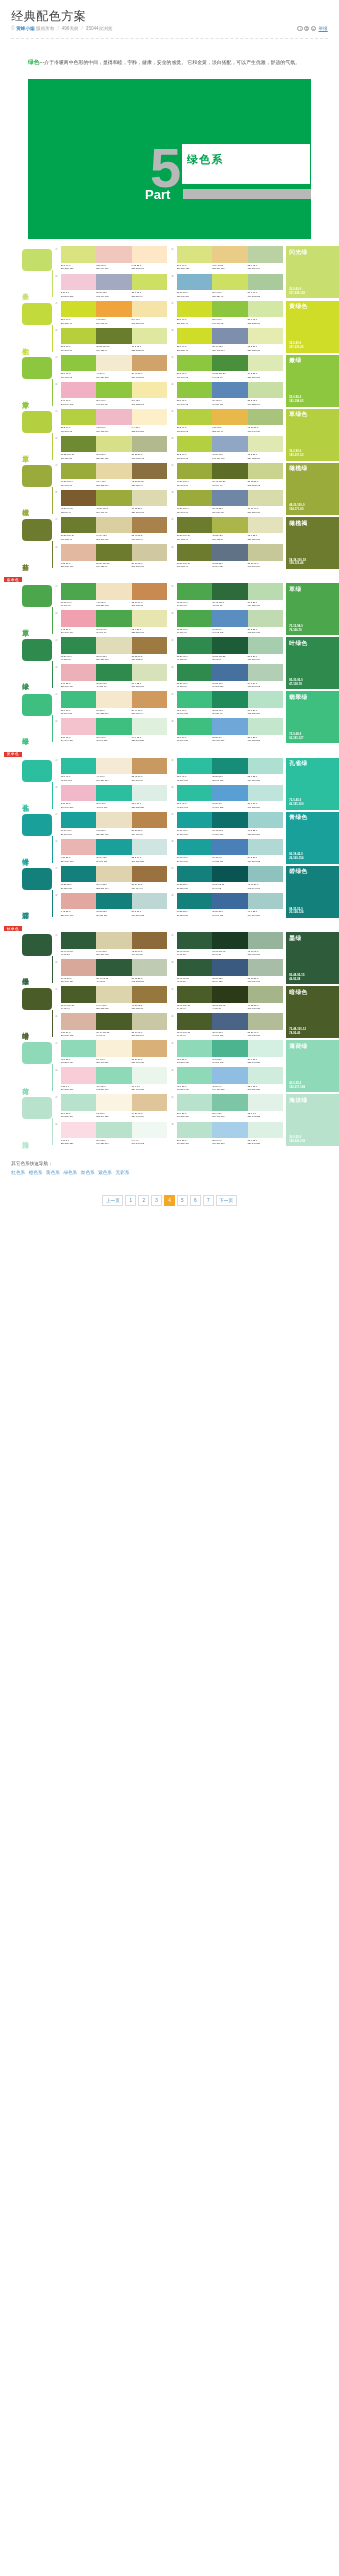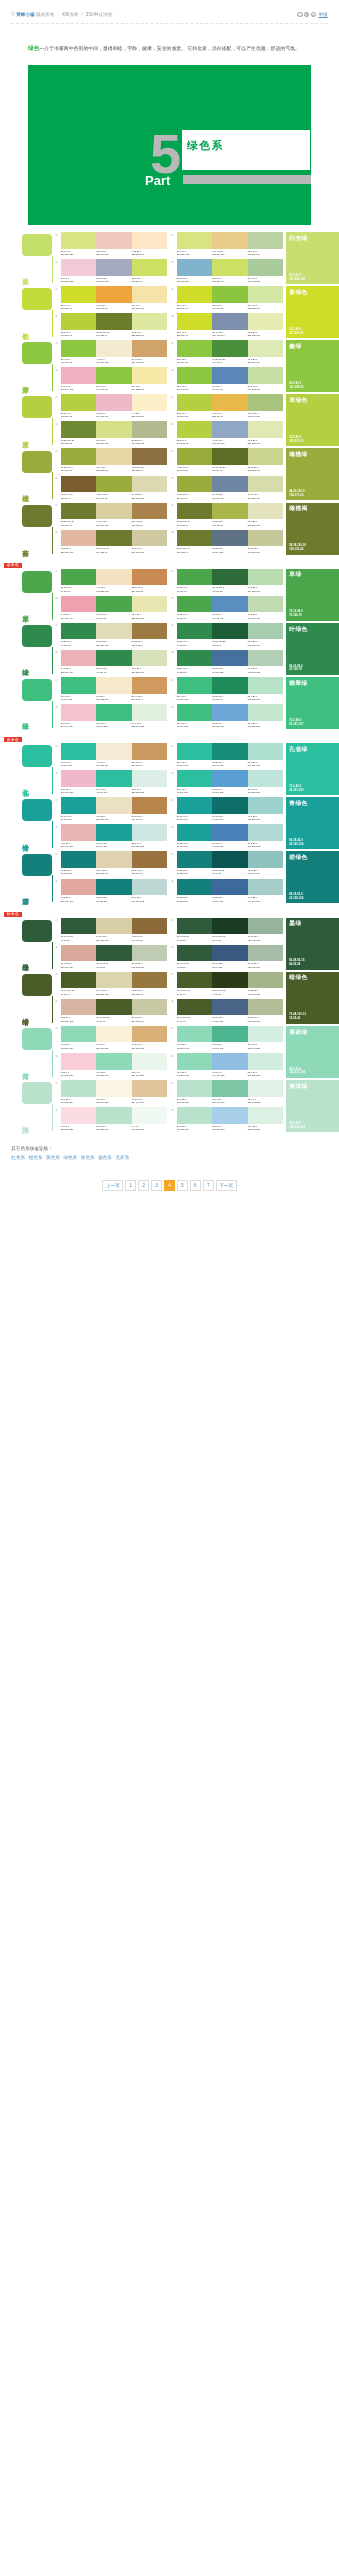--- a/index.html
+++ b/index.html
@@ -267,20 +267,21 @@
   .pager .pg-current {
     background: #f5a623;
     border-color: #f5a623;
     color: #fff;
   }
 </style>
 </head>
 <body>
 
 <div class="page-header">
+  <h1 class="post-title">经典配色方案</h1>
   <div class="post-meta">
     <div class="meta-left">
       <span class="meta-cc">©</span>
       <span class="meta-author">黄蜂小煸</span>
       <span>版权所有</span>
       <span class="meta-sep">/</span>
       <span>496天前</span>
       <span class="meta-sep">/</span>
       <span>35044次浏览</span>
     </div>

